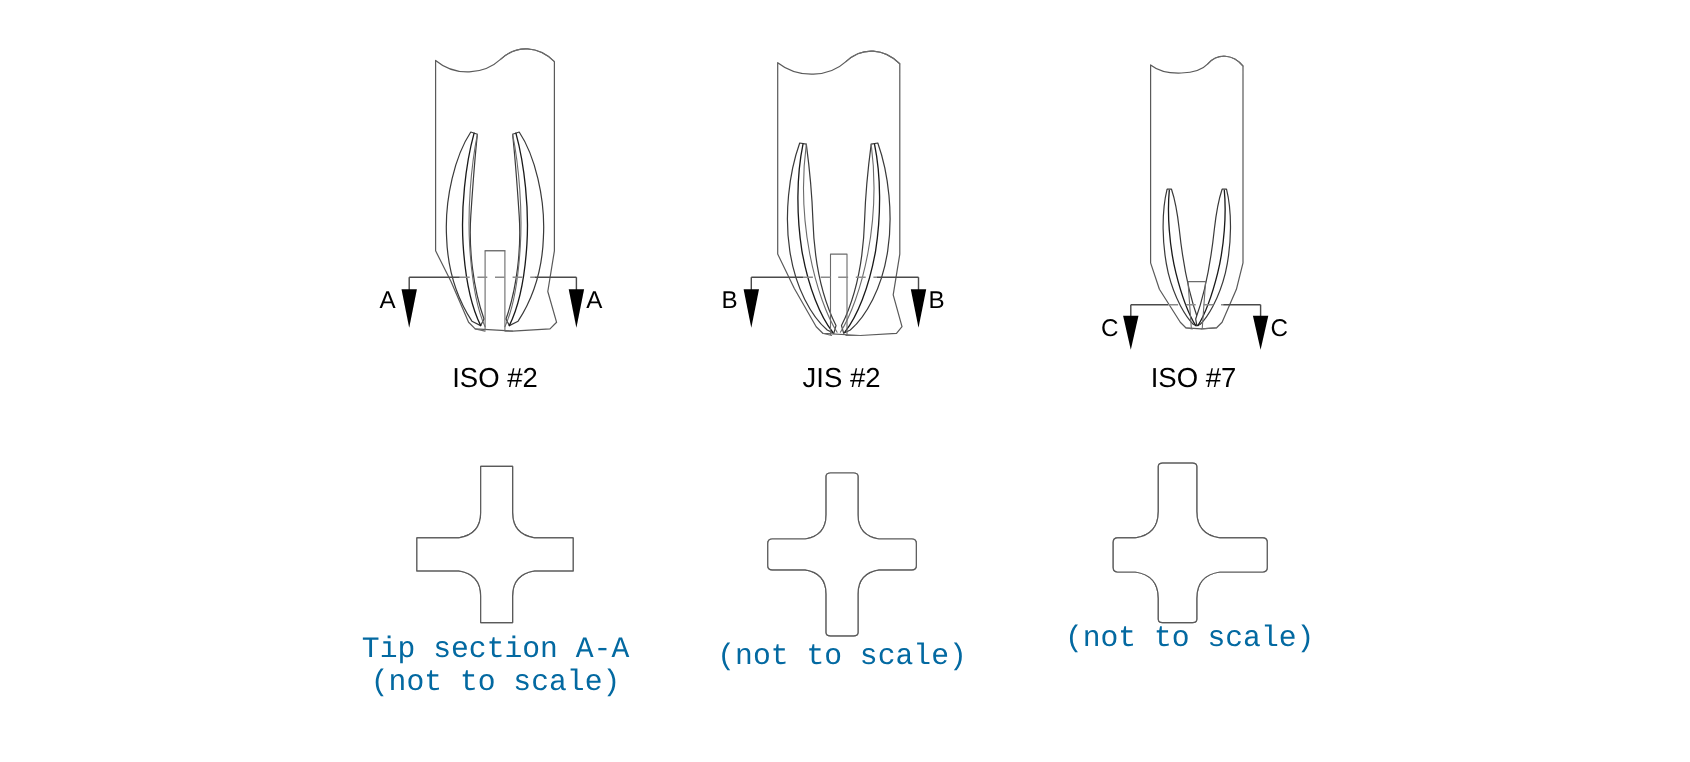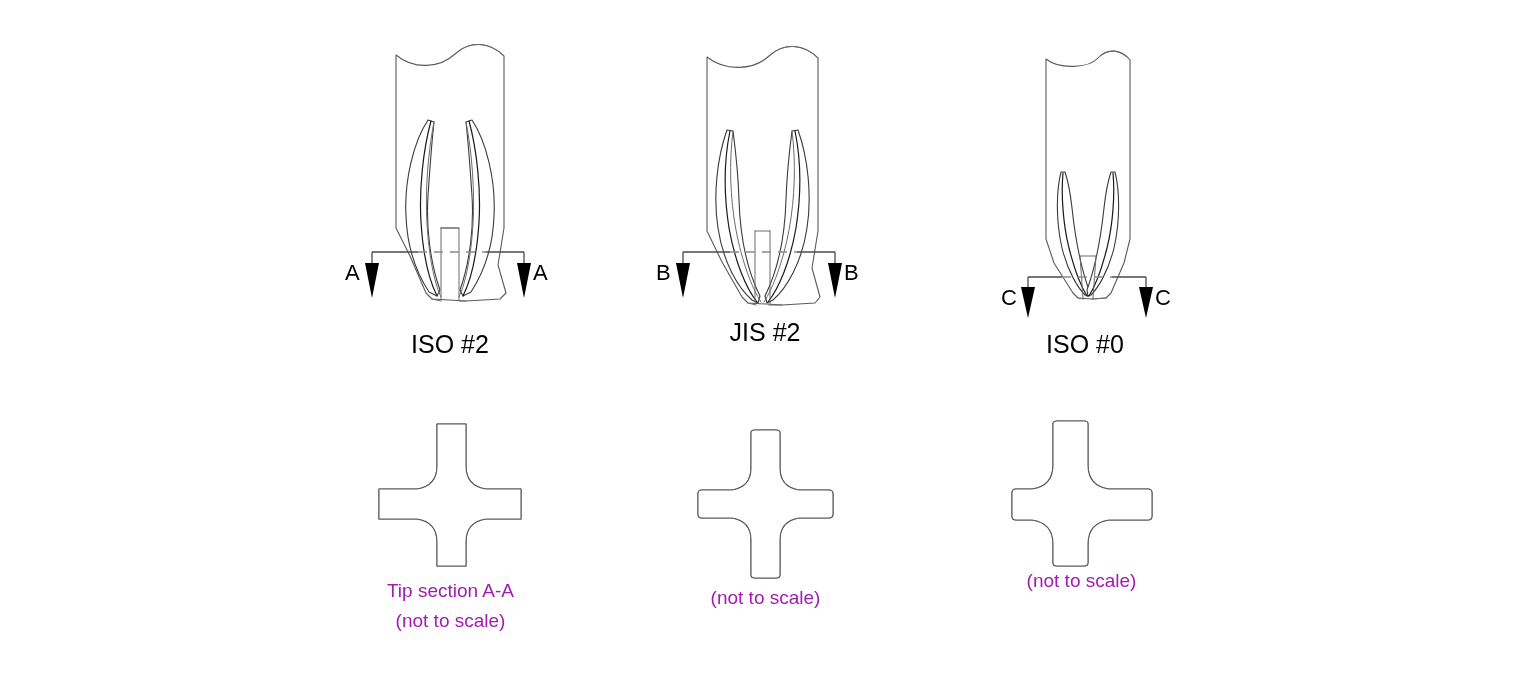--- a/index.html
+++ b/index.html
@@ -74,24 +74,24 @@
   }
   .xs-body {
     fill: #ffffff;
     stroke: #5a5a5a;
     stroke-width: 1.1;
     stroke-linejoin: round;
   }
   .caption-block {
     position: absolute;
     text-align: center;
-    font-family: Liberation Sans, sans-serif;
-    font-size: 19px;
+    font-family: Liberation Mono, monospace;
+    font-size: 27px;
     line-height: 30px;
-    color: #a21caf;
+    color: #0369a1;
     white-space: nowrap;
     user-select: none;
   }
   .tip-name {
     position: absolute;
     text-align: center;
     font-family: "Liberation Sans", sans-serif;
     font-size: 25px;
     color: #000000;
     white-space: nowrap;
@@ -363,22 +363,22 @@
   <span class="sec-letter" style="left:345px; top:260px;">A</span>
   <span class="sec-letter" style="left:533px; top:260px;">A</span>
 
   <span class="sec-letter" style="left:656px; top:260px;">B</span>
   <span class="sec-letter" style="left:844px; top:260px;">B</span>
 
   <span class="sec-letter" style="left:1001px; top:285px;">C</span>
   <span class="sec-letter" style="left:1155px; top:285px;">C</span>
 
   <div class="tip-name" style="left:350px; top:330px; width:200px;">ISO #2</div>
-  <div class="tip-name" style="left:665px; top:318px; width:200px;">JIS #2</div>
-  <div class="tip-name" style="left:985px; top:330px; width:200px;">ISO #0</div>
+  <div class="tip-name" style="left:665px; top:330px; width:200px;">JIS #2</div>
+  <div class="tip-name" style="left:985px; top:330px; width:200px;">ISO #7</div>
 
   <div class="caption-block" style="left:328px; top:576px; width:245px;">
     <div>Tip section A-A</div>
     <div>(not to scale)</div>
   </div>
 
   <div class="caption-block" style="left:643px; top:583px; width:245px;">
     <div>(not to scale)</div>
   </div>
 

